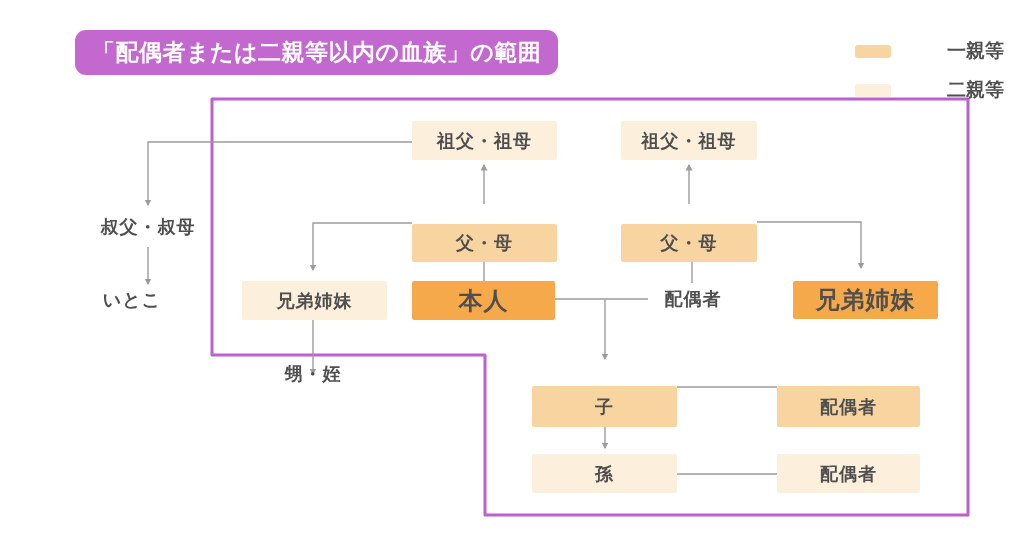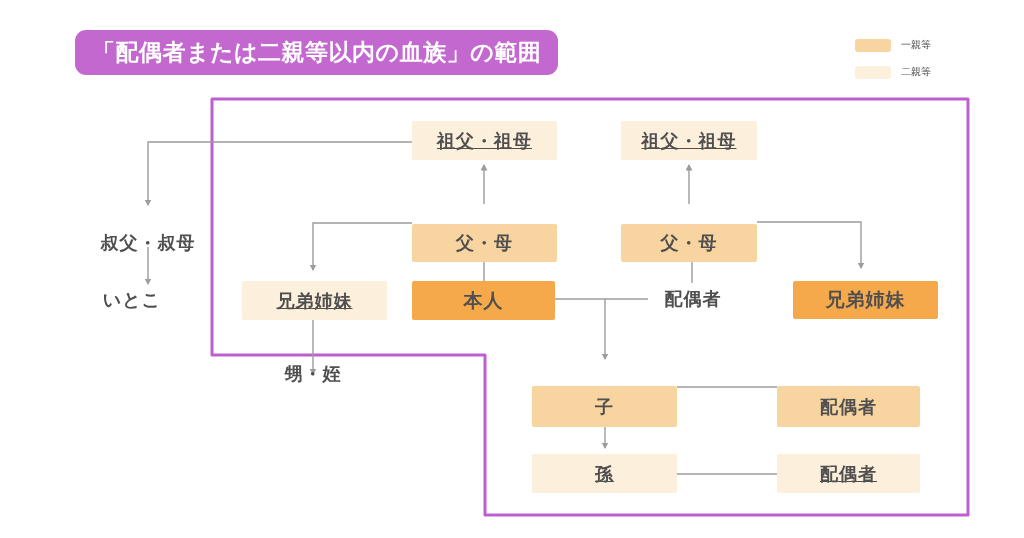--- a/index.html
+++ b/index.html
@@ -28,46 +28,46 @@
     position:absolute;left:75px;top:30px;
     background:var(--title-bg);color:#fff;
     font-size:23px;font-weight:bold;letter-spacing:.5px;
     padding:7px 17px;border-radius:11px;white-space:nowrap;
   }
   .legend{position:absolute;left:855px;top:38px;}
   .legend-item{display:flex;align-items:center;margin-bottom:13px;}
   .swatch{width:36px;height:13px;border-radius:3px;margin-right:10px;flex:none;}
   .swatch.d1{background:var(--degree1);}
   .swatch.d2{background:var(--degree2);}
-  .legend-item span{font-size:10px;font-weight:normal;white-space:nowrap;}
+  .legend-item span{font-size:19px;font-weight:bold;white-space:nowrap;margin-left:46px;}
   .node{
     position:absolute;display:flex;align-items:center;justify-content:center;
     font-size:18px;font-weight:bold;letter-spacing:1px;white-space:nowrap;
     border-radius:2px;
   }
   .node.d1{background:var(--degree1);margin-top:20px;}
-  .node.d2{background:var(--degree2);text-decoration:underline;}
-  .node.me{background:var(--self);font-size:19px;}
+  .node.d2{background:var(--degree2);}
+  .node.me{background:var(--self);font-size:24px;}
   .plain{
     position:absolute;display:flex;align-items:center;justify-content:center;
     font-size:18px;font-weight:bold;letter-spacing:1px;white-space:nowrap;
   }
   
   .gp-l{left:412px;top:121px;width:145px;height:39px;}
   .gp-r{left:621px;top:121px;width:136px;height:39px;}
   .pa-l{left:412px;top:204px;width:145px;height:38px;}
   .pa-r{left:621px;top:204px;width:136px;height:38px;}
   .sib-l{left:242px;top:281px;width:145px;height:39px;}
   .me-box{left:412px;top:281px;width:143px;height:39px;}
   .sib-r{left:793px;top:281px;width:145px;height:38px;}
   .child{left:532px;top:366px;width:145px;height:41px;}
   .child-sp{left:777px;top:366px;width:143px;height:41px;}
   .gc{left:532px;top:454px;width:145px;height:39px;}
   .gc-sp{left:777px;top:454px;width:143px;height:39px;}
-  .uncle{left:88px;top:215px;width:120px;height:24px;margin-top:16px;}
+  .uncle{left:88px;top:215px;width:120px;height:24px;}
   .cousin{left:82px;top:288px;width:100px;height:24px;}
   .spouse{left:643px;top:287px;width:100px;height:24px;}
   .nephew{left:263px;top:362px;width:100px;height:24px;}
 </style>
 </head>
 <body>
 
 <div class="canvas">
 
   <svg class="wires" viewBox="0 0 1024 538" xmlns="http://www.w3.org/2000/svg">

